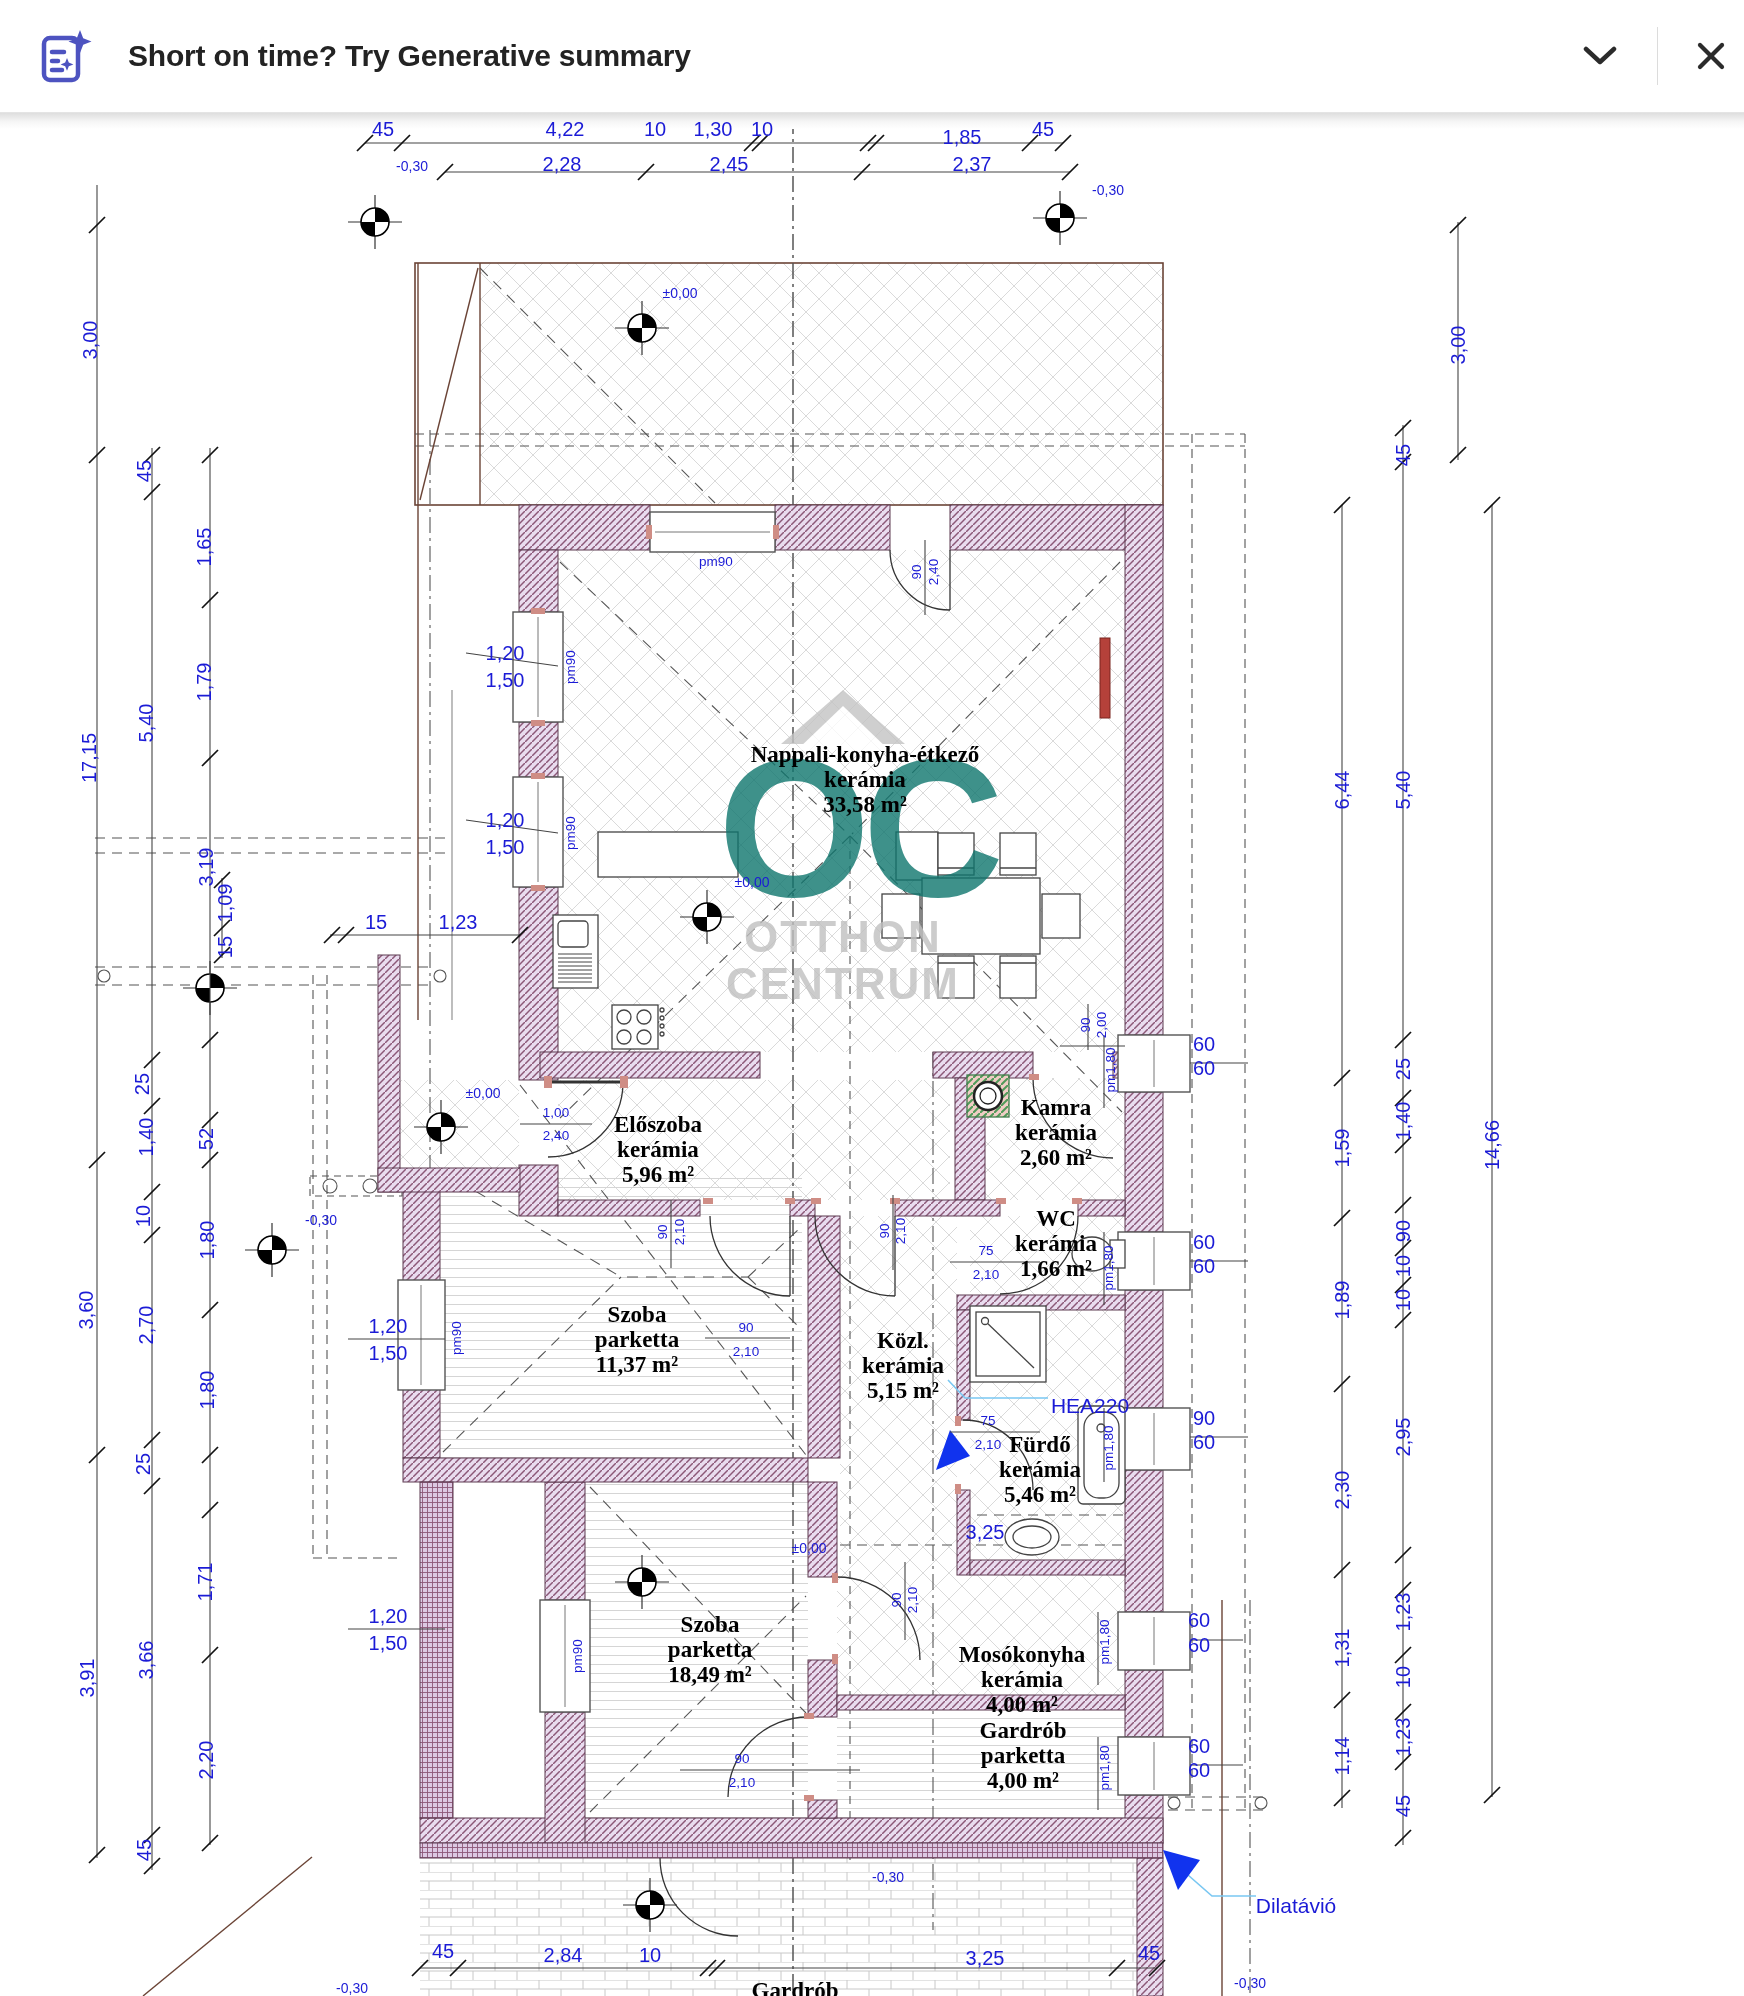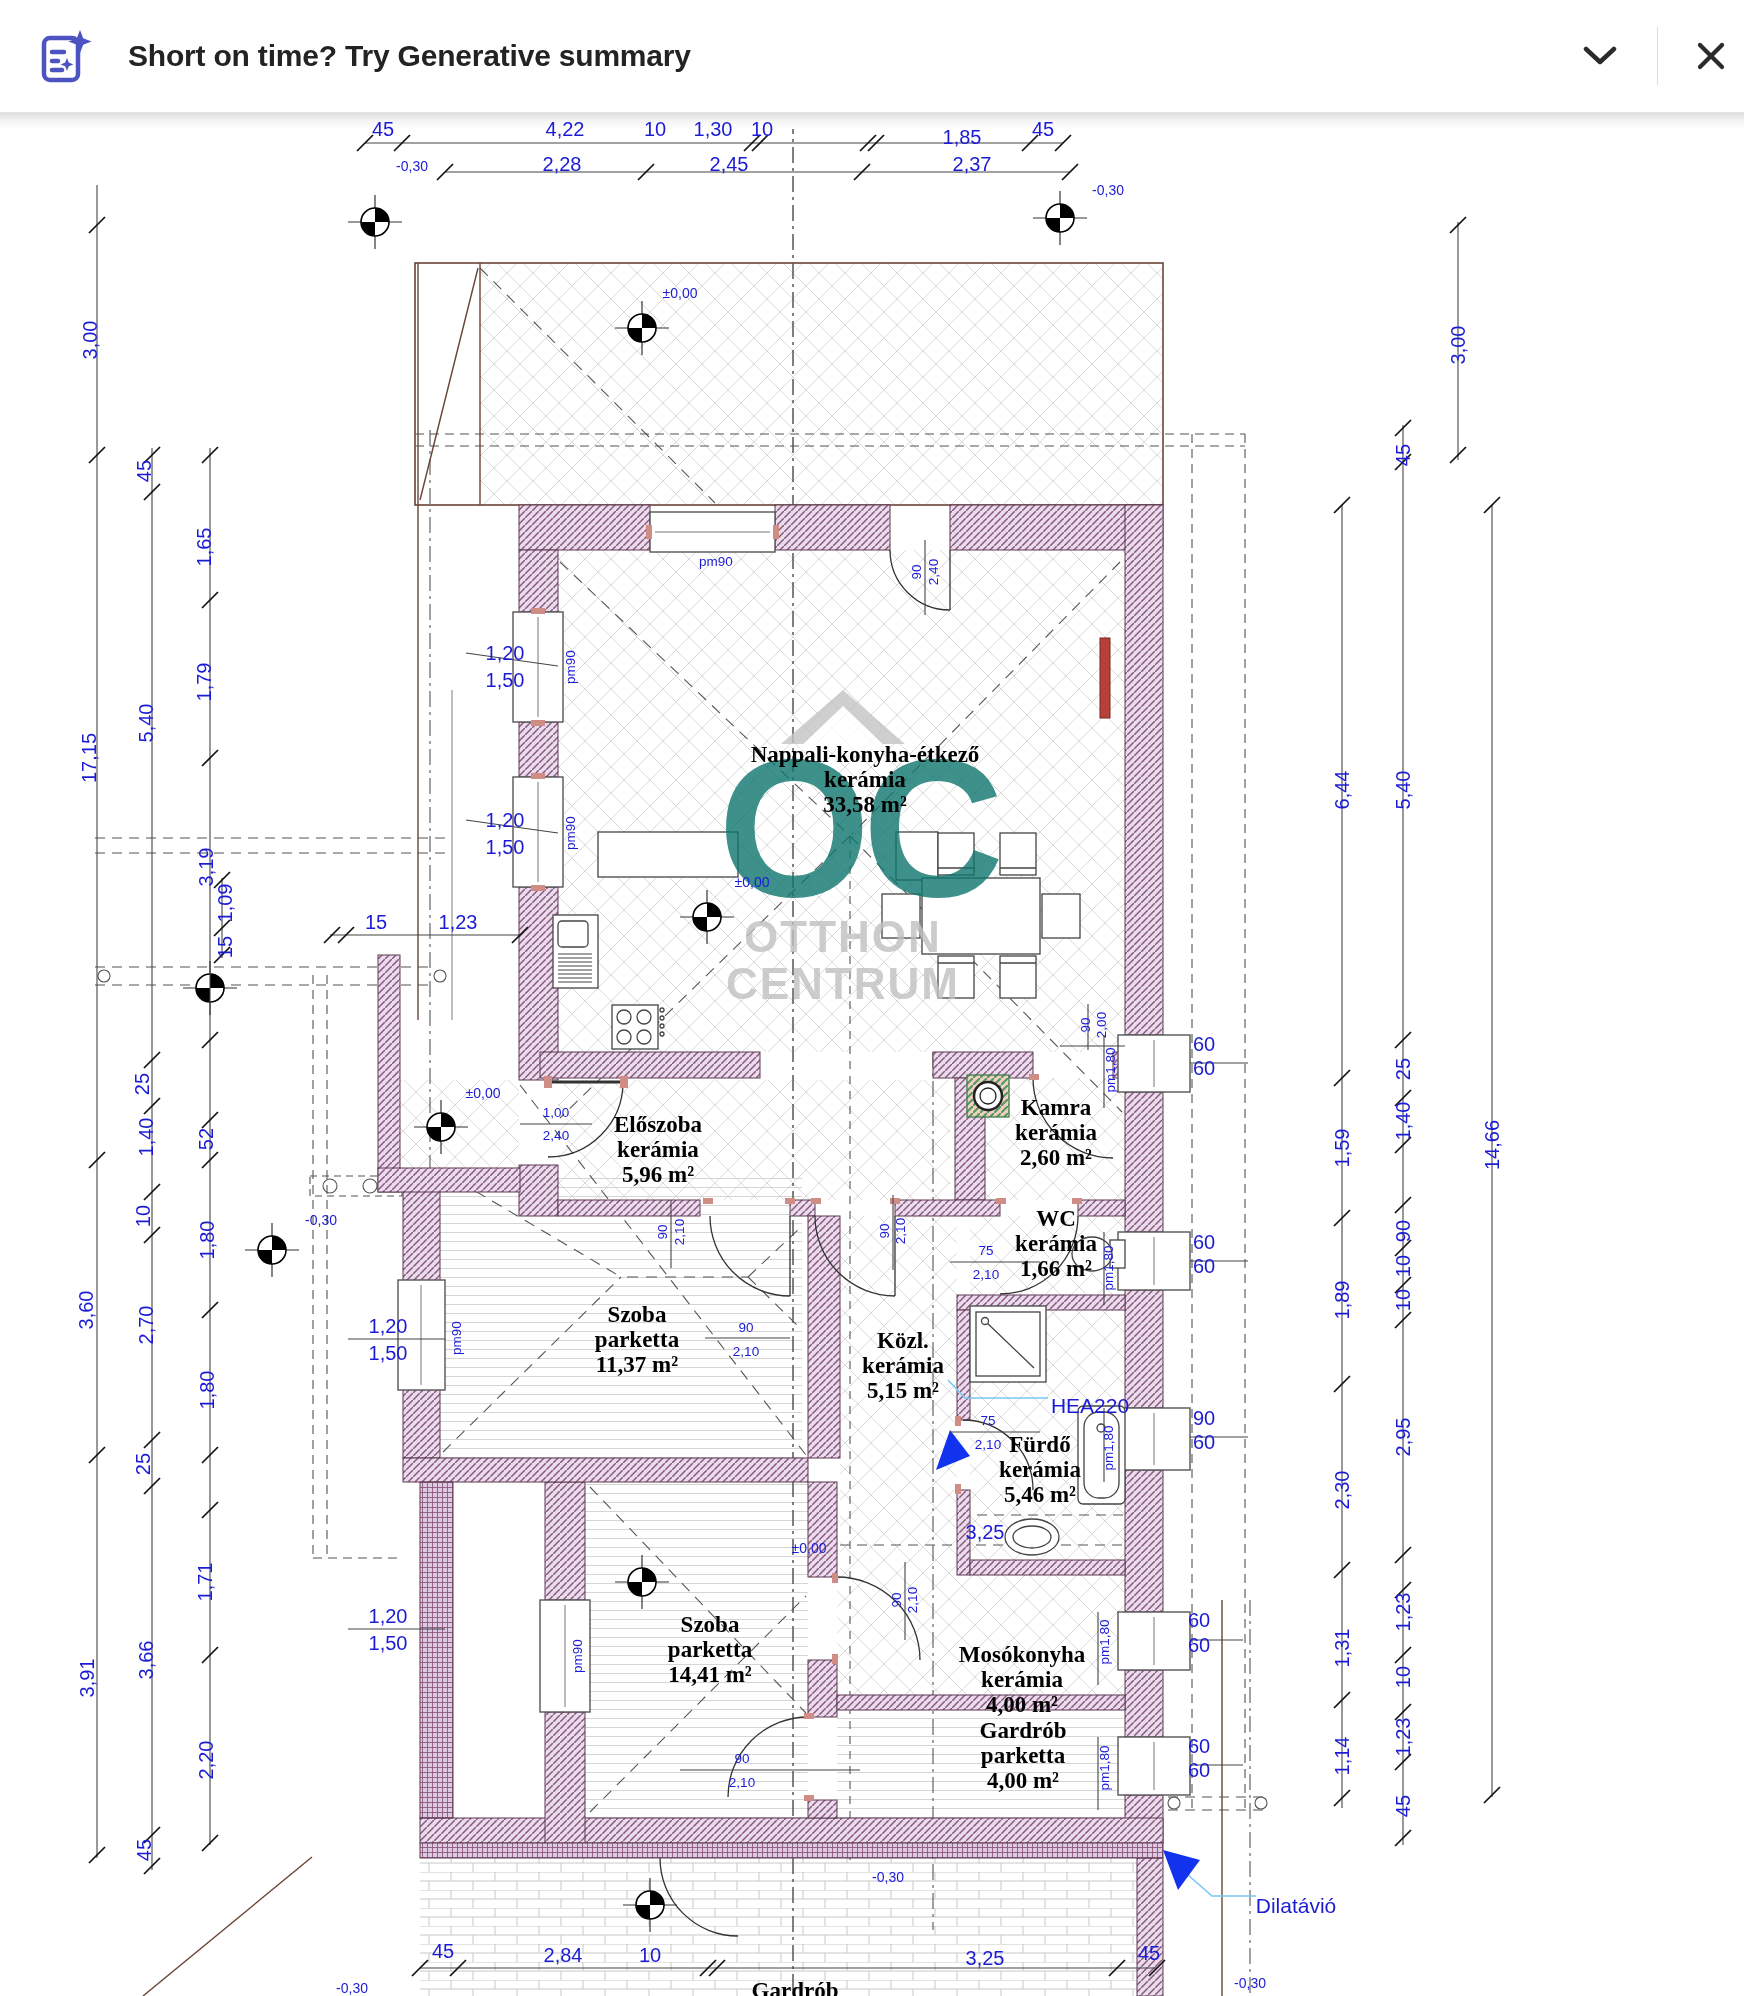--- a/index.html
+++ b/index.html
@@ -644,21 +644,21 @@
       <div>5,46 m²</div>
     </div>
     <div class="room" style="left: 1022px; top: 1598px; margin-top: 44px;">
       <div>Mosókonyha</div>
       <div>kerámia</div>
       <div>4,00 m²</div>
     </div>
     <div class="room" style="left: 710px; top: 1612px;">
       <div>Szoba</div>
       <div>parketta</div>
-      <div>14,41 m²</div>
+      <div>18,49 m²</div>
     </div>
     <div class="room" style="left: 1023px; top: 1718px;">
       <div>Gardrób</div>
       <div>parketta</div>
       <div>4,00 m²</div>
     </div>
     <div class="room" style="left: 795px; top: 1978px;">
       <div>Gardrób</div>
     </div>
   </div>

